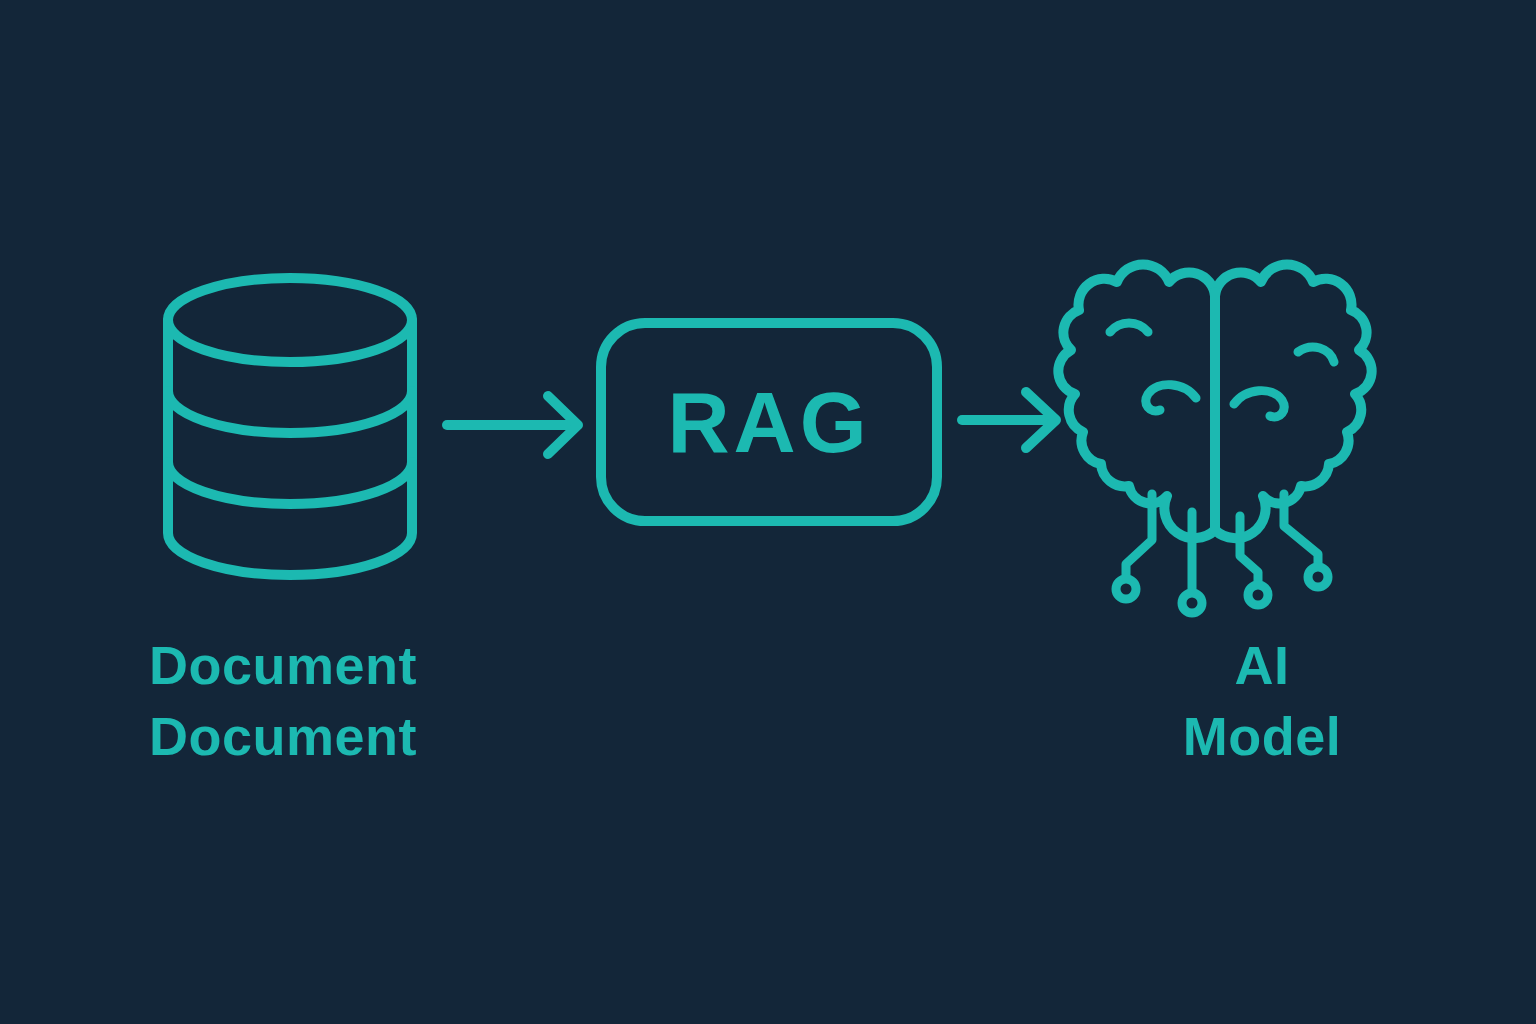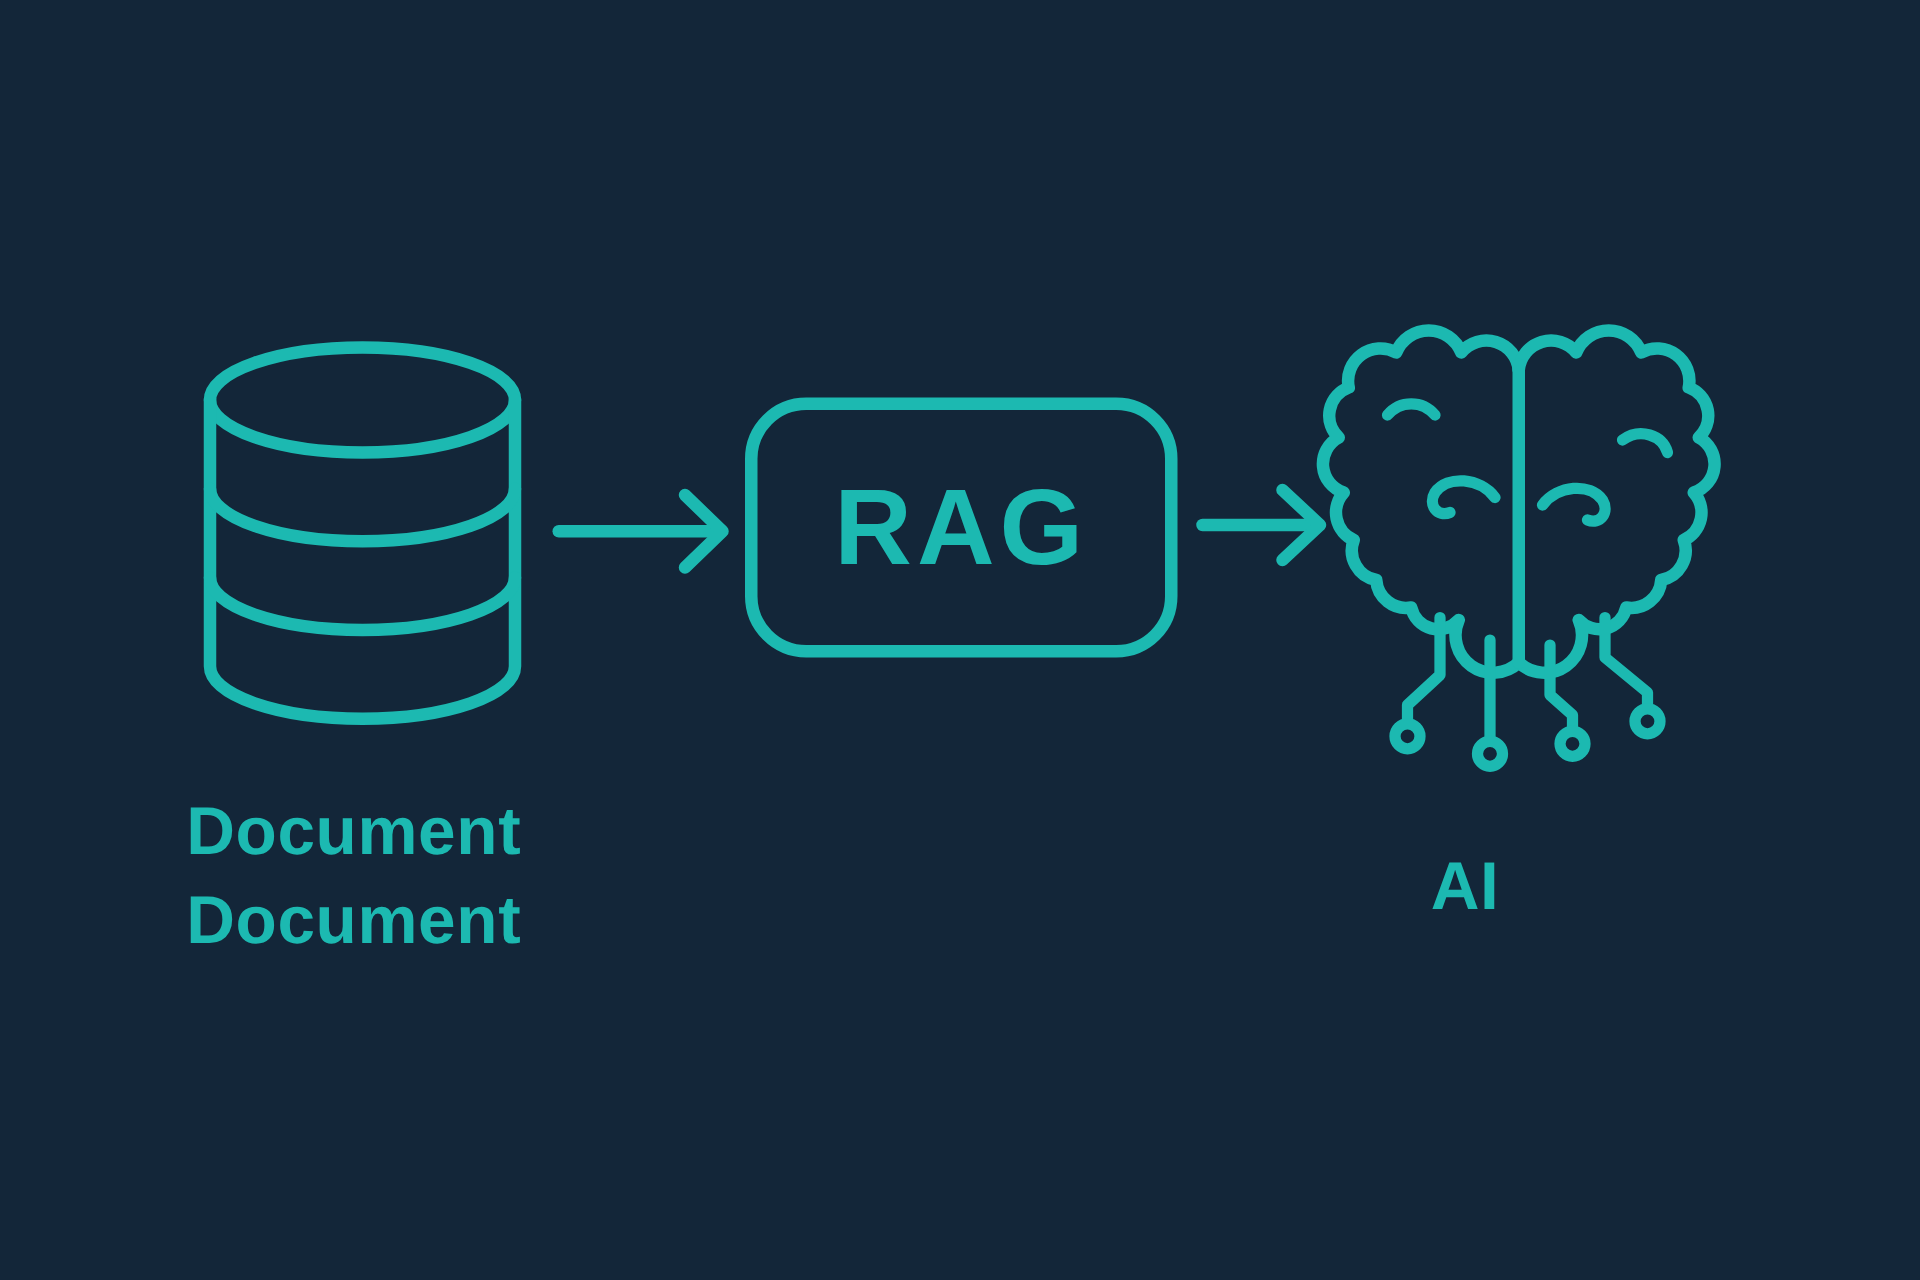--- a/index.html
+++ b/index.html
@@ -34,21 +34,21 @@
   .node-label {
     position: absolute;
     color: var(--accent);
     font-weight: 700;
     font-size: 54px;
     line-height: 1.32;
     text-align: center;
     letter-spacing: 0.5px;
   }
   .label-database { left: 83px; top: 630px; width: 400px; }
-  .label-ai      { left: 1022px; top: 630px; width: 300px; margin-top: 44px; }
+  .label-ai      { left: 1112px; top: 630px; width: 300px; }
   .rag-text {
     position: absolute;
     left: 601px; top: 323px;
     width: 336px; height: 198px;
     display: flex;
     align-items: center;
     justify-content: center;
     color: var(--accent);
     font-weight: 700;
     font-size: 86px;
@@ -130,15 +130,16 @@
 
   <div class="rag-text">RAG</div>
 
   <div class="node-label label-database">
     <div>Document</div>
     <div>Document</div>
   </div>
 
   <div class="node-label label-ai">
     <div>AI</div>
+    <div>Model</div>
   </div>
 
 </div>
 
 </body></html>

